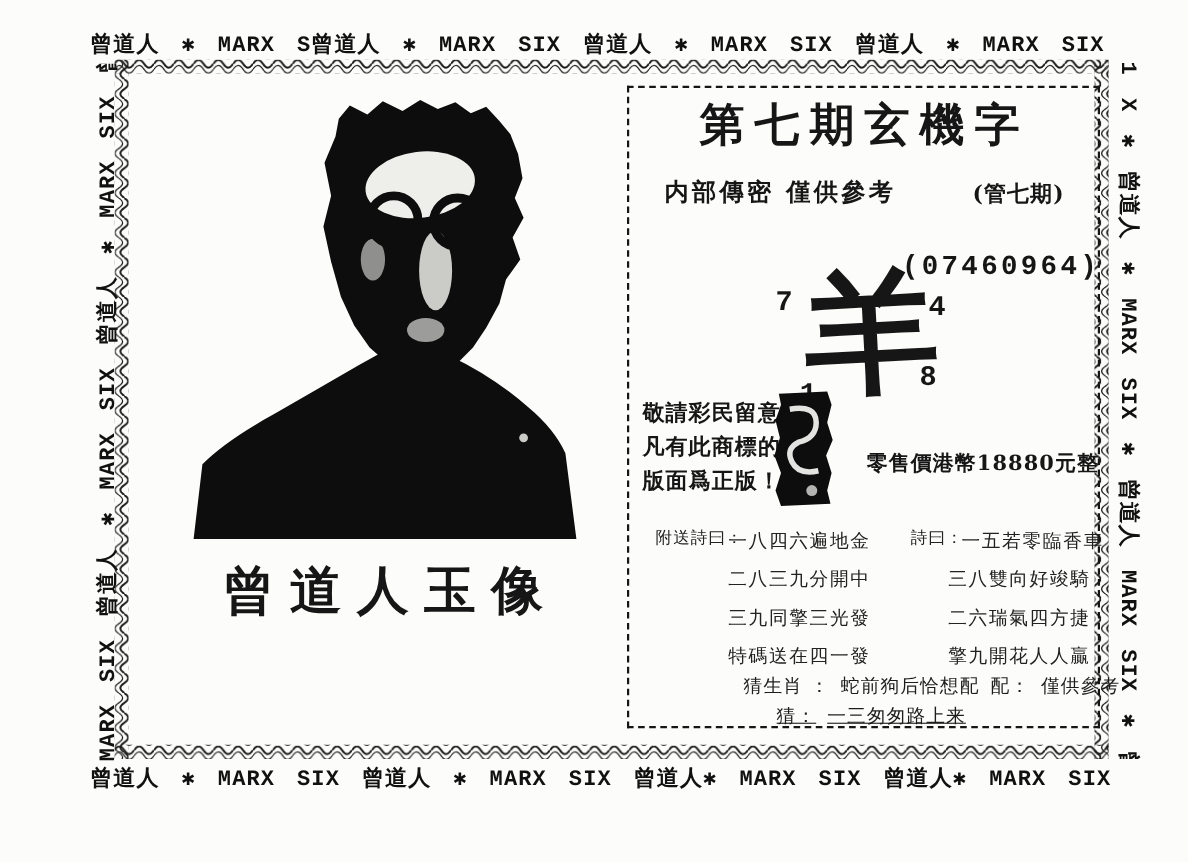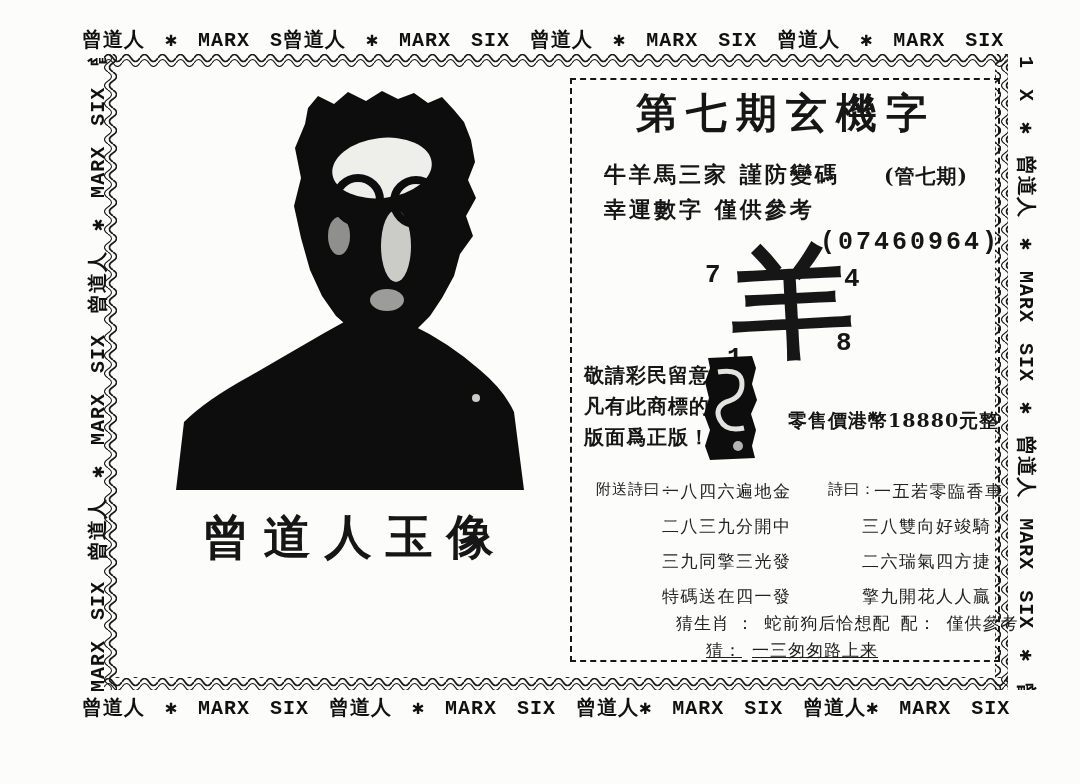--- a/index.html
+++ b/index.html
@@ -108,23 +108,22 @@
     <circle cx="318" cy="312" r="4" fill="#fbfbf8" opacity="0.8"></circle>
   </svg>
 
   <div class="caption">曾道人玉像</div>
 
 
   <div class="panel"></div>
 
   <div class="panel-title">第七期玄機字</div>
 
-  <div class="info-line il1">牛羊馬三家 謹防變碼</div>
+  <div class="info-line il1">内部傳密 僅供參考</div>
   <div class="info-line il1r">(管七期)</div>
-  <div class="info-line il2">幸運數字 僅供參考</div>
 
   <div class="serial">(07460964)</div>
 
   <div class="zodiac">羊</div>
   <div class="corner-num n7">7</div>
   <div class="corner-num n4">4</div>
   <div class="corner-num n1">1</div>
   <div class="corner-num n8">8</div>
 
   <div class="notice">

